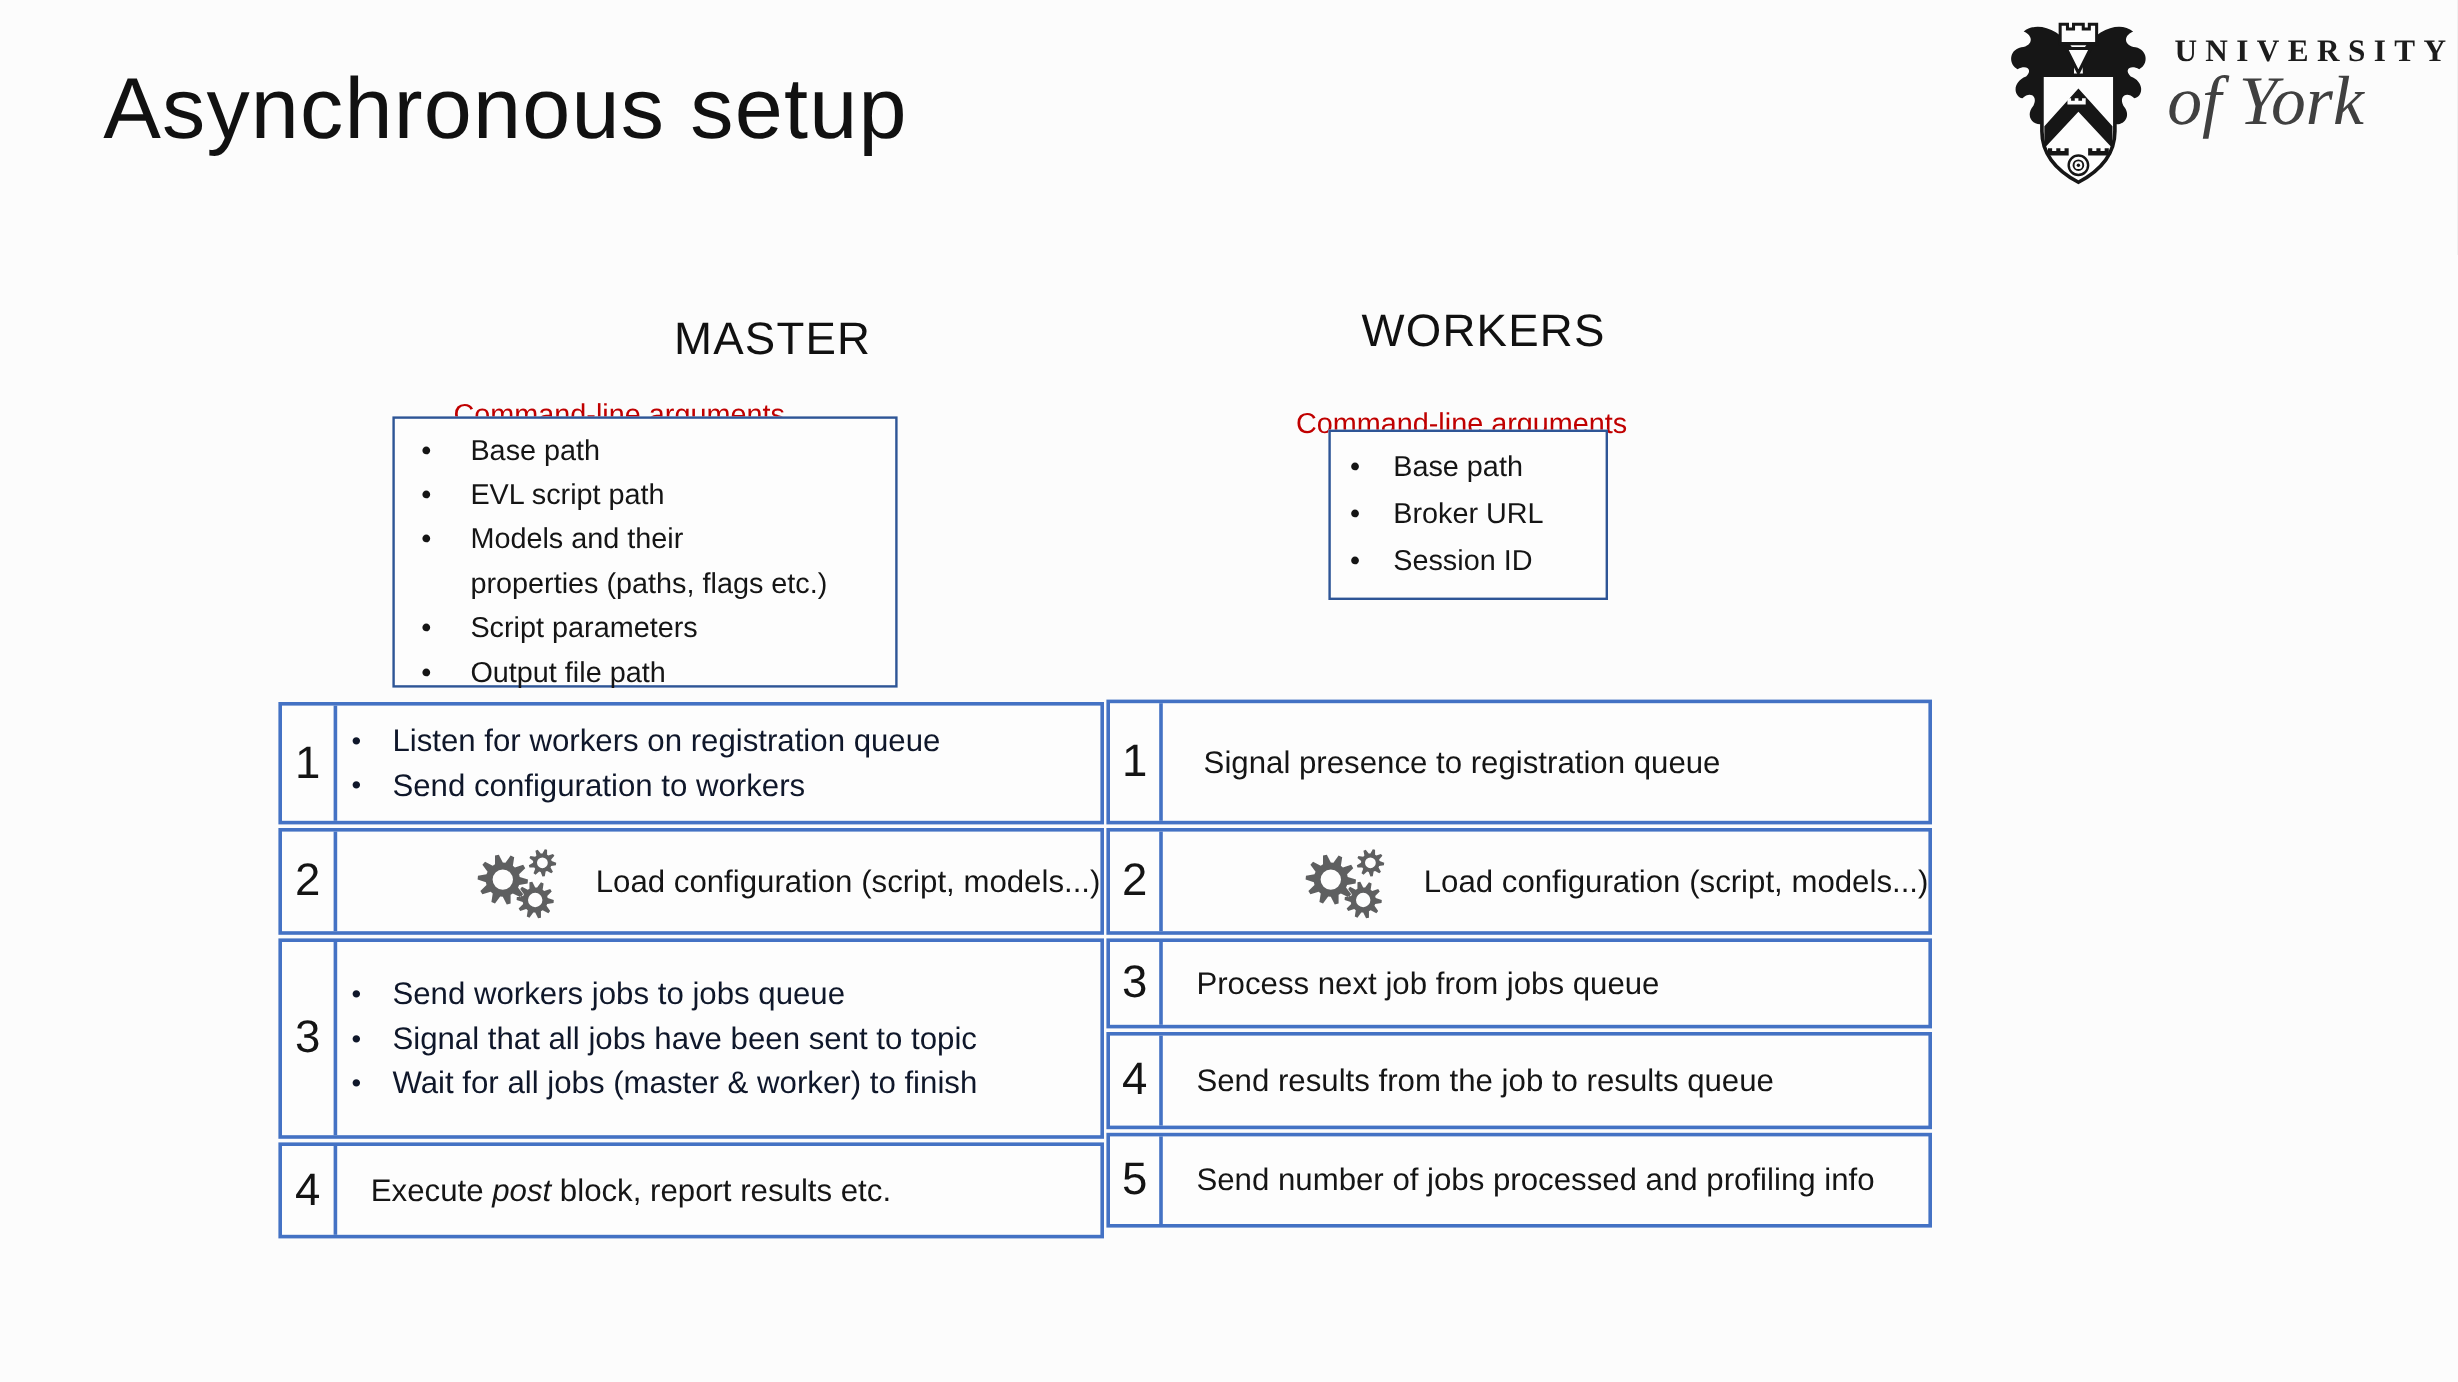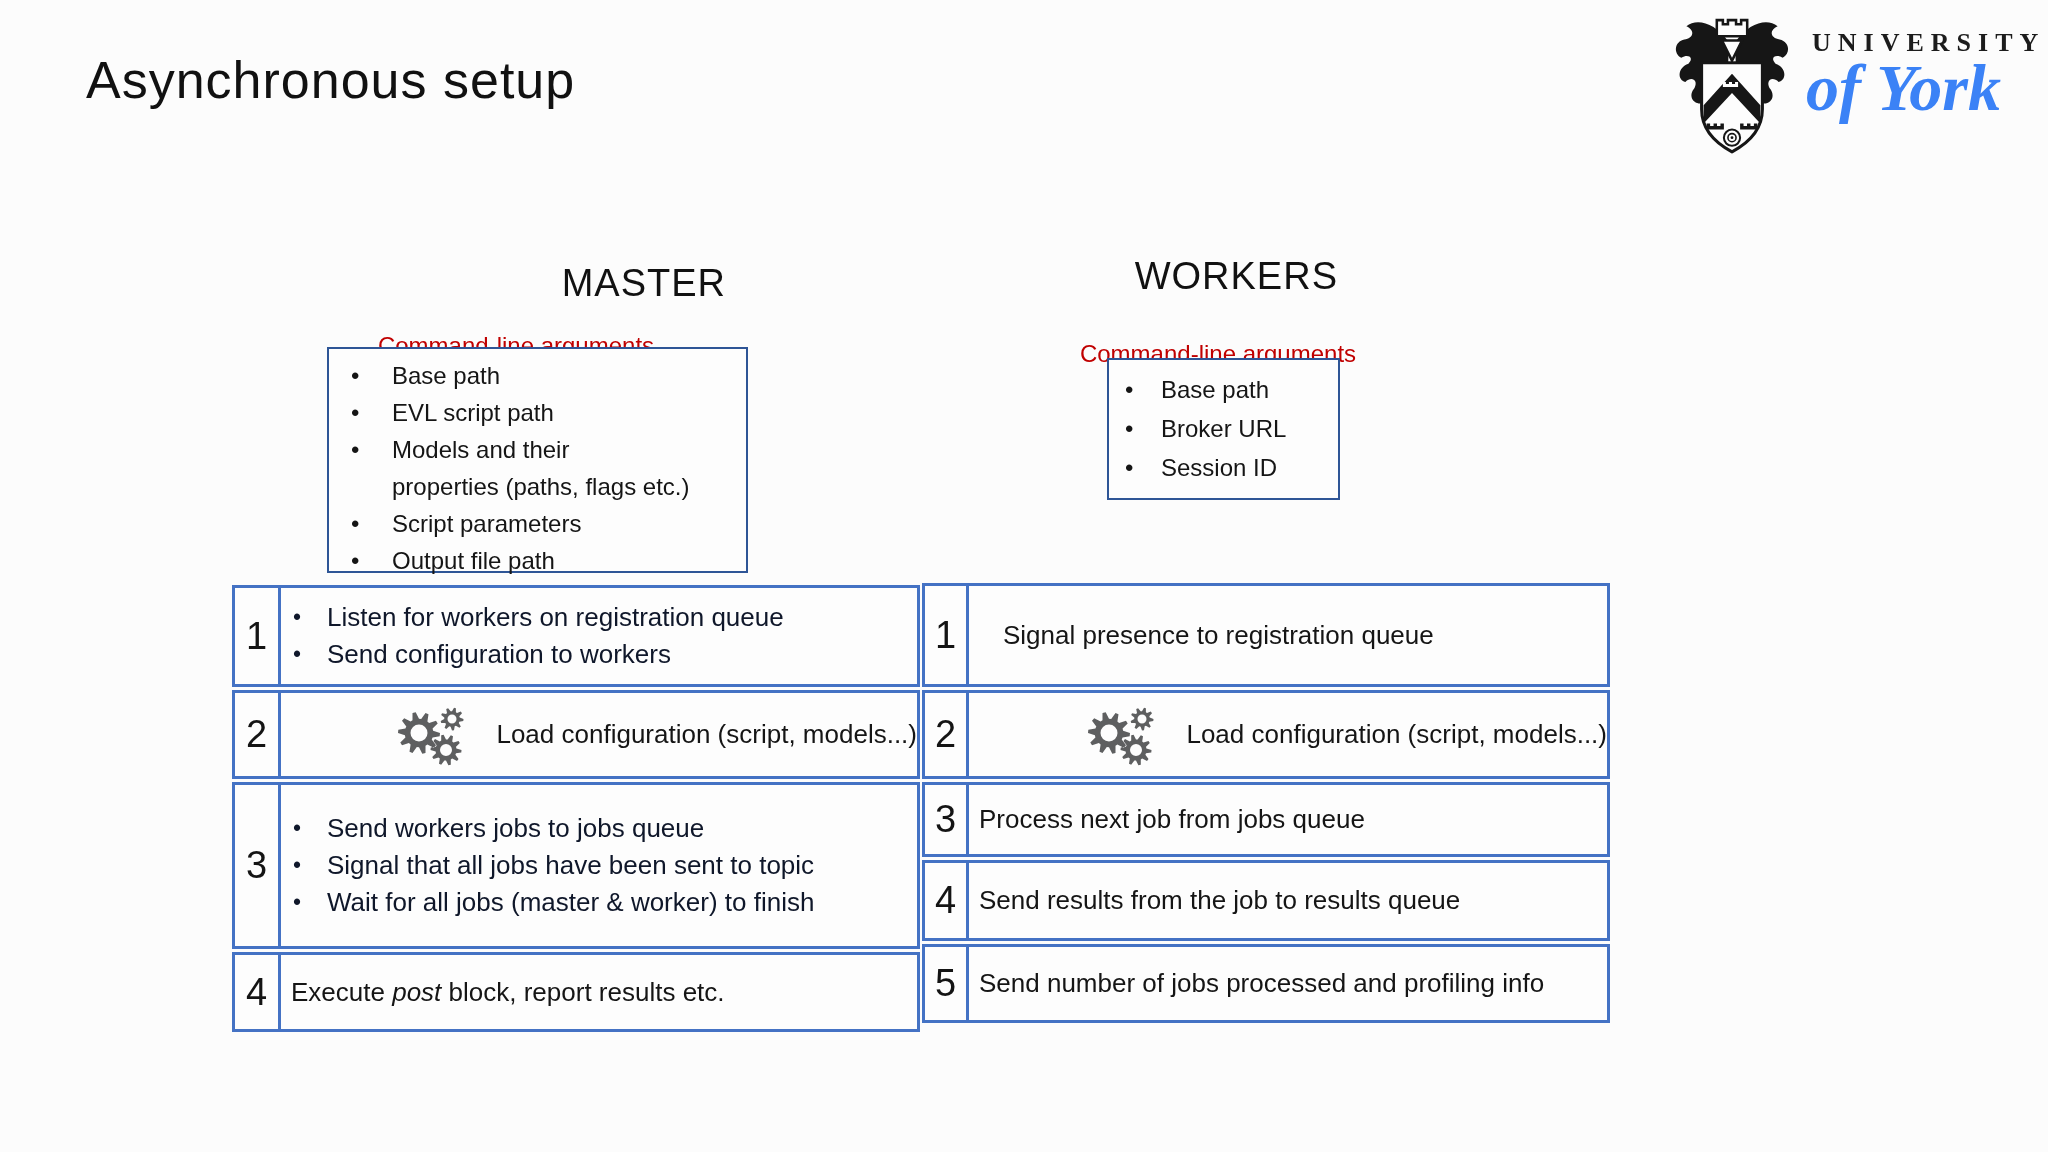--- a/index.html
+++ b/index.html
@@ -2,35 +2,35 @@
 <html><head>
 <meta charset="utf-8">
 <style>
   html,body{margin:0;padding:0;background:#e8e8e8;}
   .stage{
     position:relative; width:2048px; height:1152px; overflow:hidden;
     background:#fcfcfc; font-family:"Liberation Sans", sans-serif; color:#141414;
   }
   
   .title{
-    position:absolute; left:86px; top:50px; font-size:52px; font-weight:300;
+    position:absolute; left:86px; top:50px; font-size:72px; font-weight:300;
     letter-spacing:1px; color:#111;
   }
   
   .logo{position:absolute; left:1660px; top:6px; width:380px; height:160px;}
   .crest{position:absolute; left:8px; top:4px;}
   .logo-univ{
     position:absolute; left:152px; top:22px; width:220px;
     font-family:"Liberation Serif", serif; font-size:26px; font-weight:600;
     letter-spacing:7px; color:#1c1c1c;
   }
   .logo-york{
     position:absolute; left:146px; top:44px; width:230px;
-    font-family:"Liberation Serif", serif; font-style:italic; font-weight:700;
-    font-size:66px; color:#3b82f6;
+    font-family:"Liberation Serif", serif; font-style:italic; font-weight:400;
+    font-size:58px; color:#404040;
   }
   
   .col-heading{position:absolute; font-size:38px; letter-spacing:1px; text-align:right; color:#111;}
   .args-label{position:absolute; font-size:24px; text-align:center; color:#c00000;margin-top:12px;}
   
   .args-box{
     position:absolute; border:2px solid #2e5596; background:#fdfdfd; box-sizing:border-box;
   }
   .args-box ul{list-style:none; margin:0; padding:8px 4px 0 0;}
   .args-box li{
@@ -49,21 +49,21 @@
   .trow .tnum{
     flex:0 0 46px; box-sizing:border-box; border-right:3px solid #4472c4;
     display:flex; align-items:center; justify-content:center;
     font-size:38px; color:#141414;
   }
   .trow.w .tnum{flex-basis:44px;}
   .tcontent{flex:1; display:flex; flex-direction:column; justify-content:center; min-width:0;}
   .row-bullets{list-style:none; margin:0; padding:0;}
   .row-bullets li{position:relative; padding-left:46px; font-size:26px; line-height:37px; color:#0f172a;}
   .row-bullets li::before{content:"•"; position:absolute; left:12px; font-size:23px;}
-  .plain-row{padding-left:10px; font-size:26px; color:#151515;}
+  .plain-row{padding-left:28px; font-size:26px; color:#151515;}
   .plain-row.indent-more{padding-left:34px;border-radius:26px;}
   .gear-row{flex-direction:row; align-items:center; gap:26px; padding-left:30px;justify-content:flex-end;}
   .gear-row .gtext{font-size:26px; color:#151515;}
   .gears{width:76px; height:62px; flex:0 0 76px;}
   .it{font-style:italic;}
 </style>
 </head>
 <body>
 
 <div class="stage">

